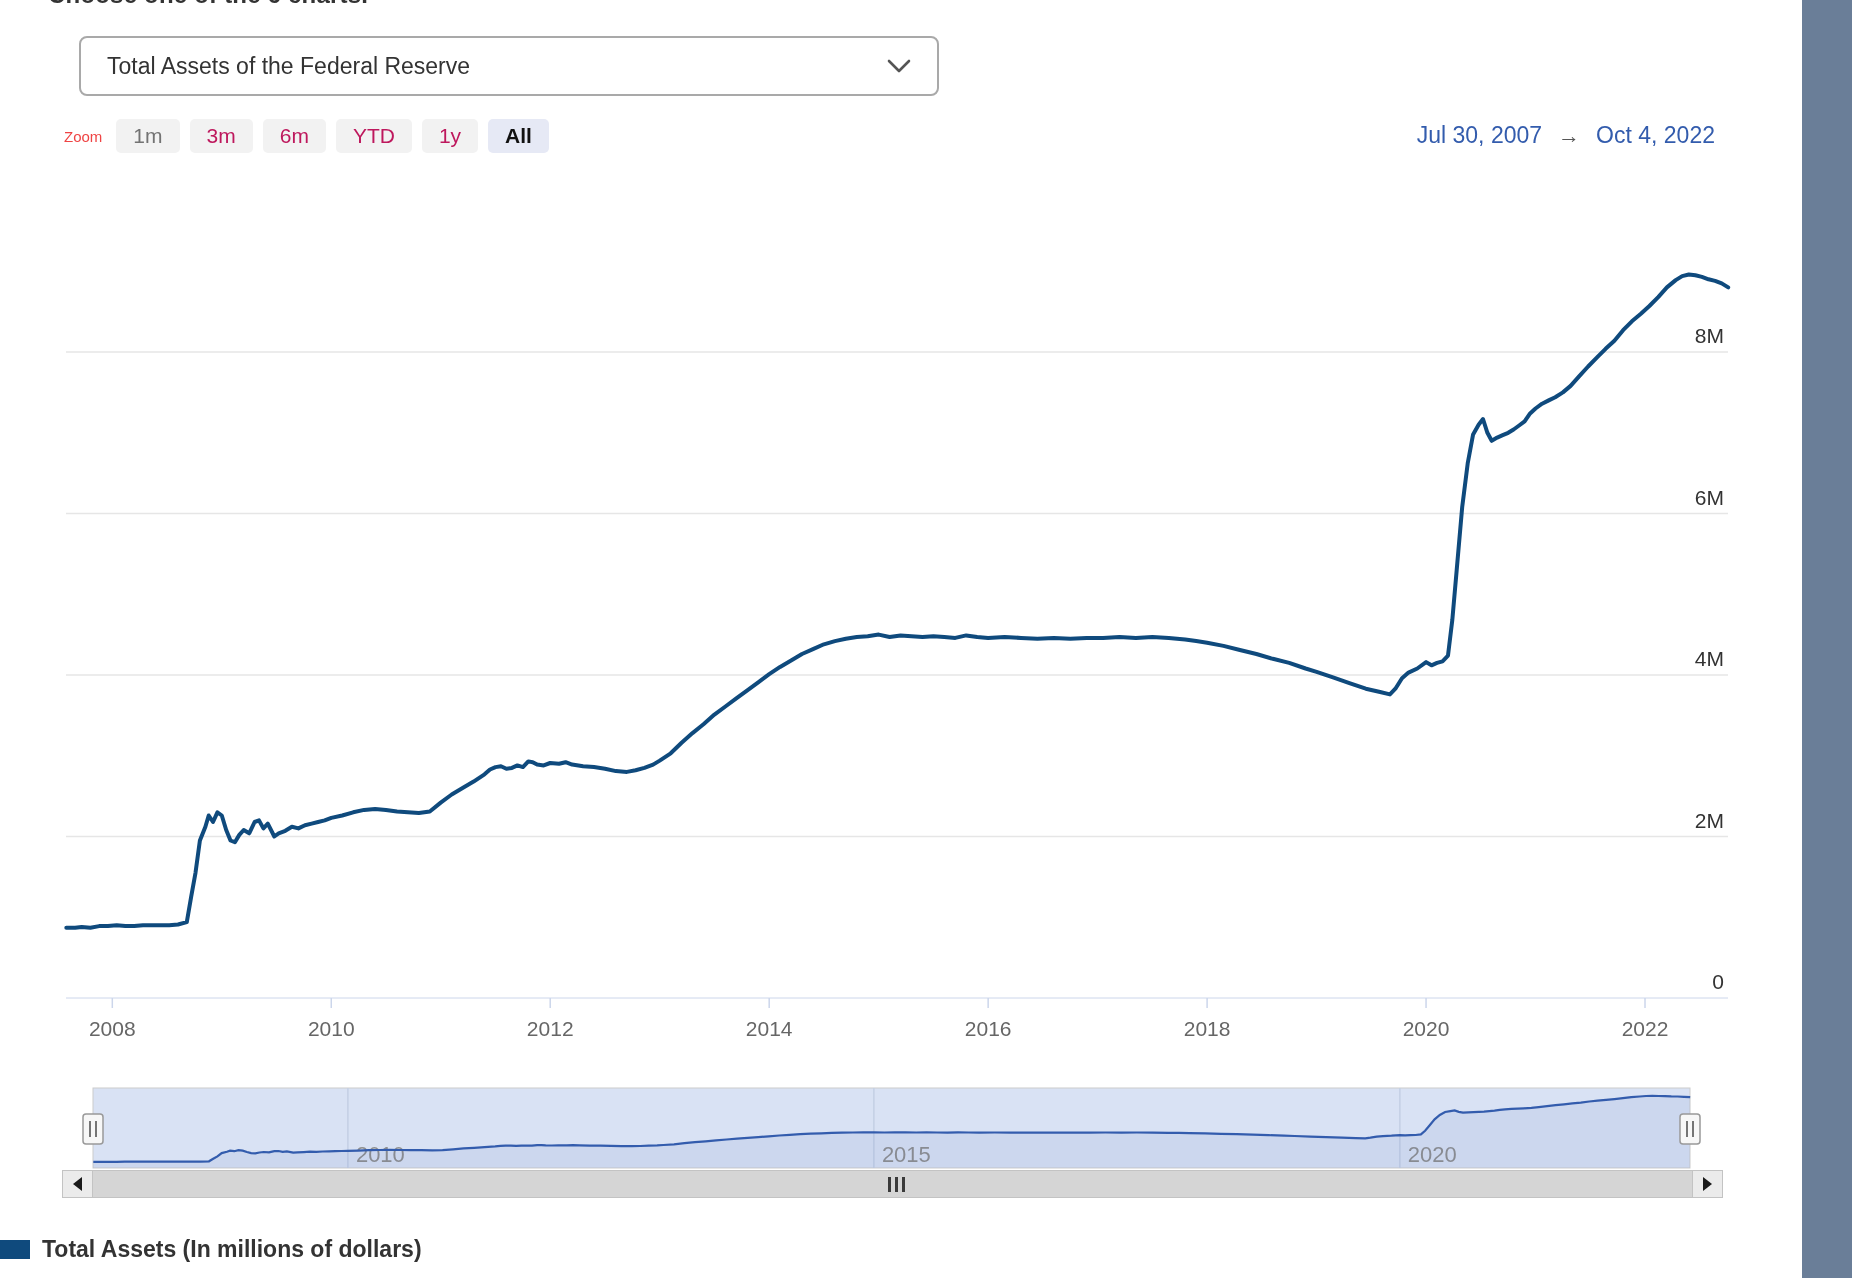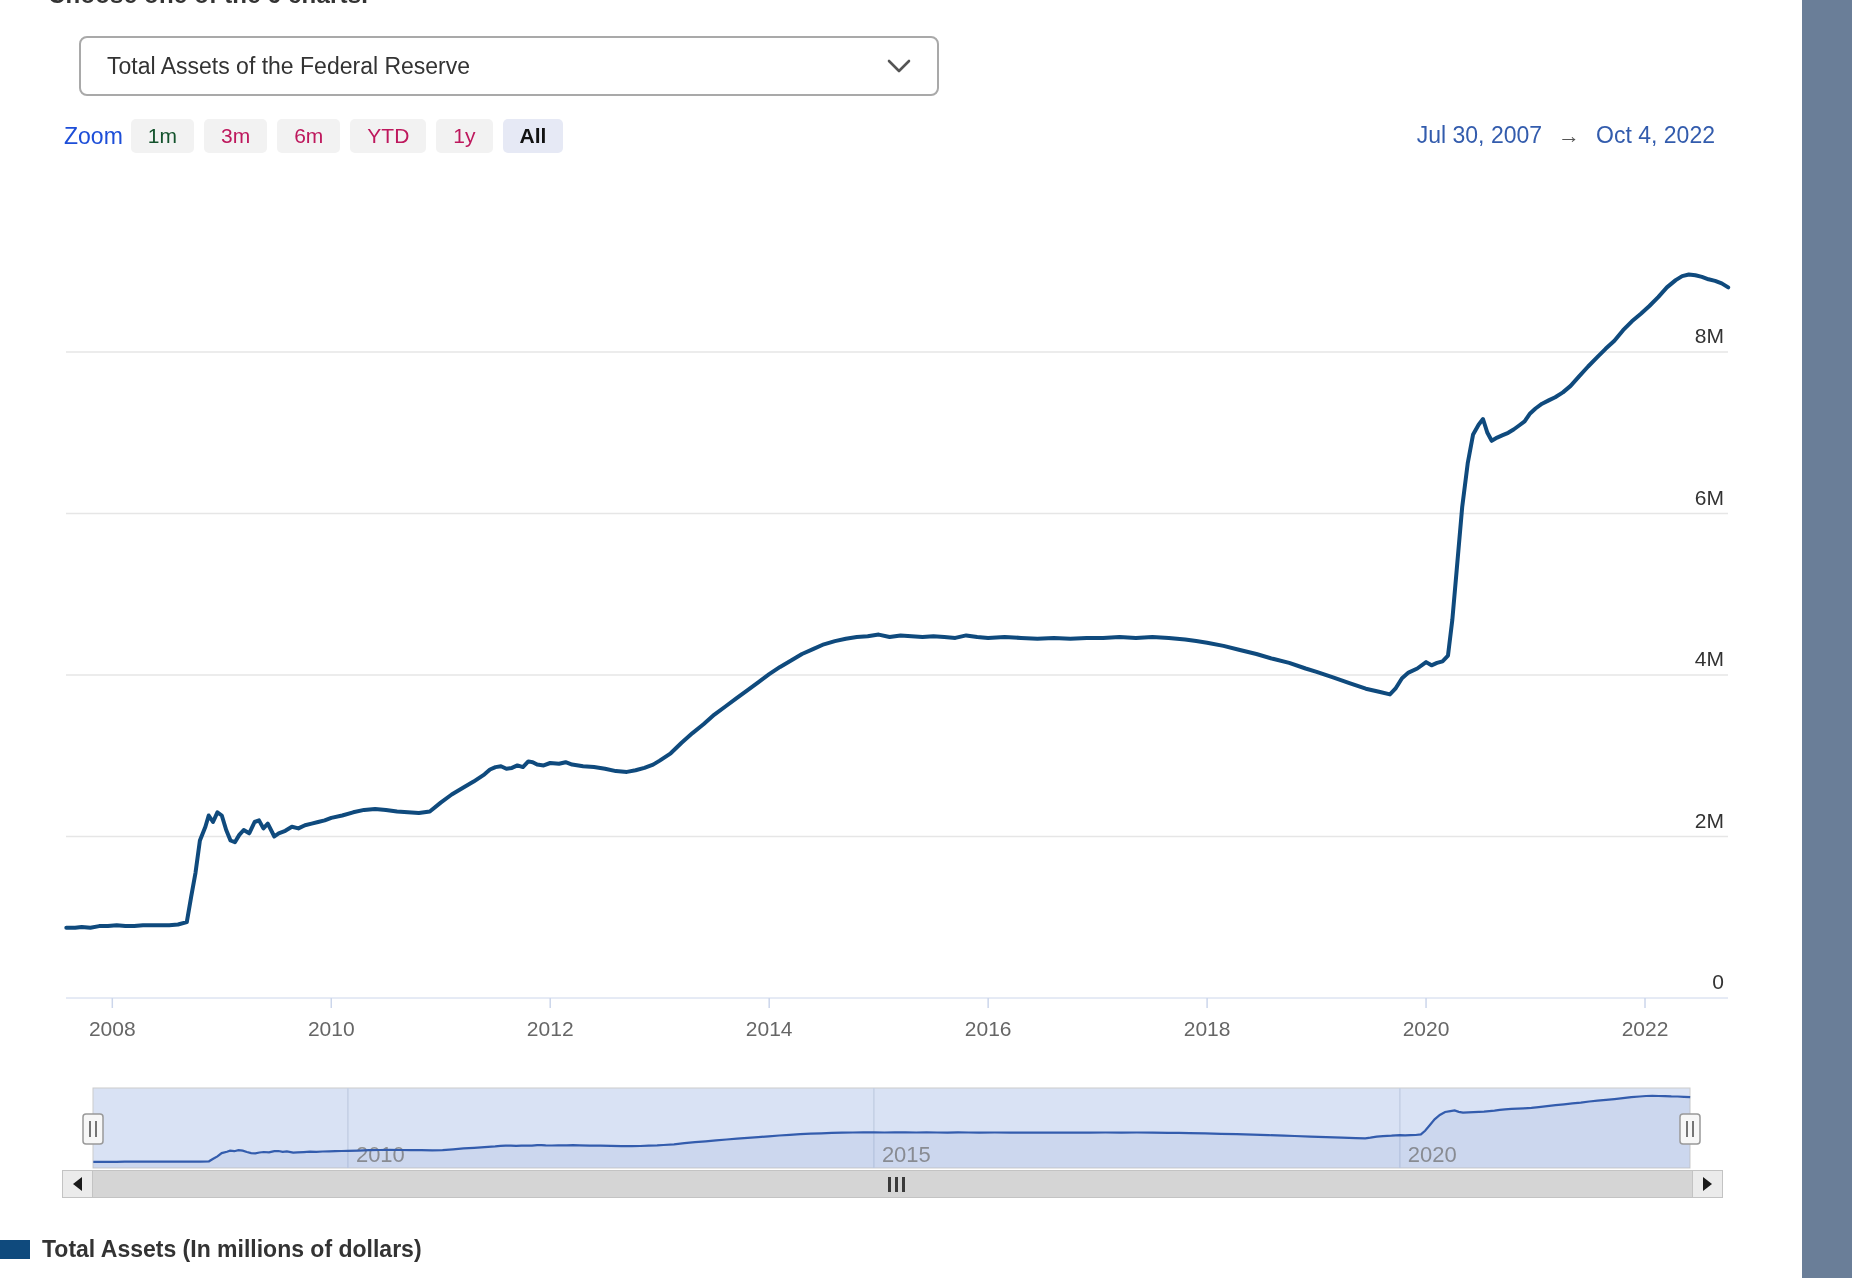--- a/index.html
+++ b/index.html
@@ -11,24 +11,24 @@
 
   
   .dropdown{position:absolute;left:46px;top:36px;width:860px;height:60px;border:2px solid #a9a9a9;
             border-radius:8px;background:#fff;display:flex;align-items:center;box-sizing:border-box;
             padding:8px 26px;cursor:pointer;margin-left:33px;}
   .dropdown .dd-text{font-size:23px;color:#333;flex:1;}
   .dropdown svg{flex:0 0 auto;}
 
   
   .controls{position:absolute;left:64px;top:118px;height:36px;display:flex;align-items:center;}
-  .zoom-label{font-size:23px;color:#1d4ed8;margin-right:8px;}
+  .zoom-label{font-size:15px;color:#ef4444;margin-right:14px;}
   .zoom-btn{display:inline-flex;align-items:center;justify-content:center;height:34px;padding:0 17px;
             margin-right:10px;border-radius:5px;background:#f2f2f2;font-size:21px;color:#be185d;cursor:pointer;}
-  .zoom-btn.disabled{color:#14532d;cursor:default;}
+  .zoom-btn.disabled{color:#737373;cursor:default;}
   .zoom-btn.selected{background:#e6e9f5;font-weight:bold;color:#111;text-align:right;}
 
   .daterange{position:absolute;top:122px;right:137px;display:flex;align-items:center;font-size:23px;text-align:center;}
   .daterange .d{color:#335cad;cursor:pointer;}
   .daterange .arrow{color:#555;margin:0 16px;font-size:22px;}
 
   .chart-svg{position:absolute;left:0;top:170px;}
   .nav-svg{position:absolute;left:50px;top:1080px;}
 
   

